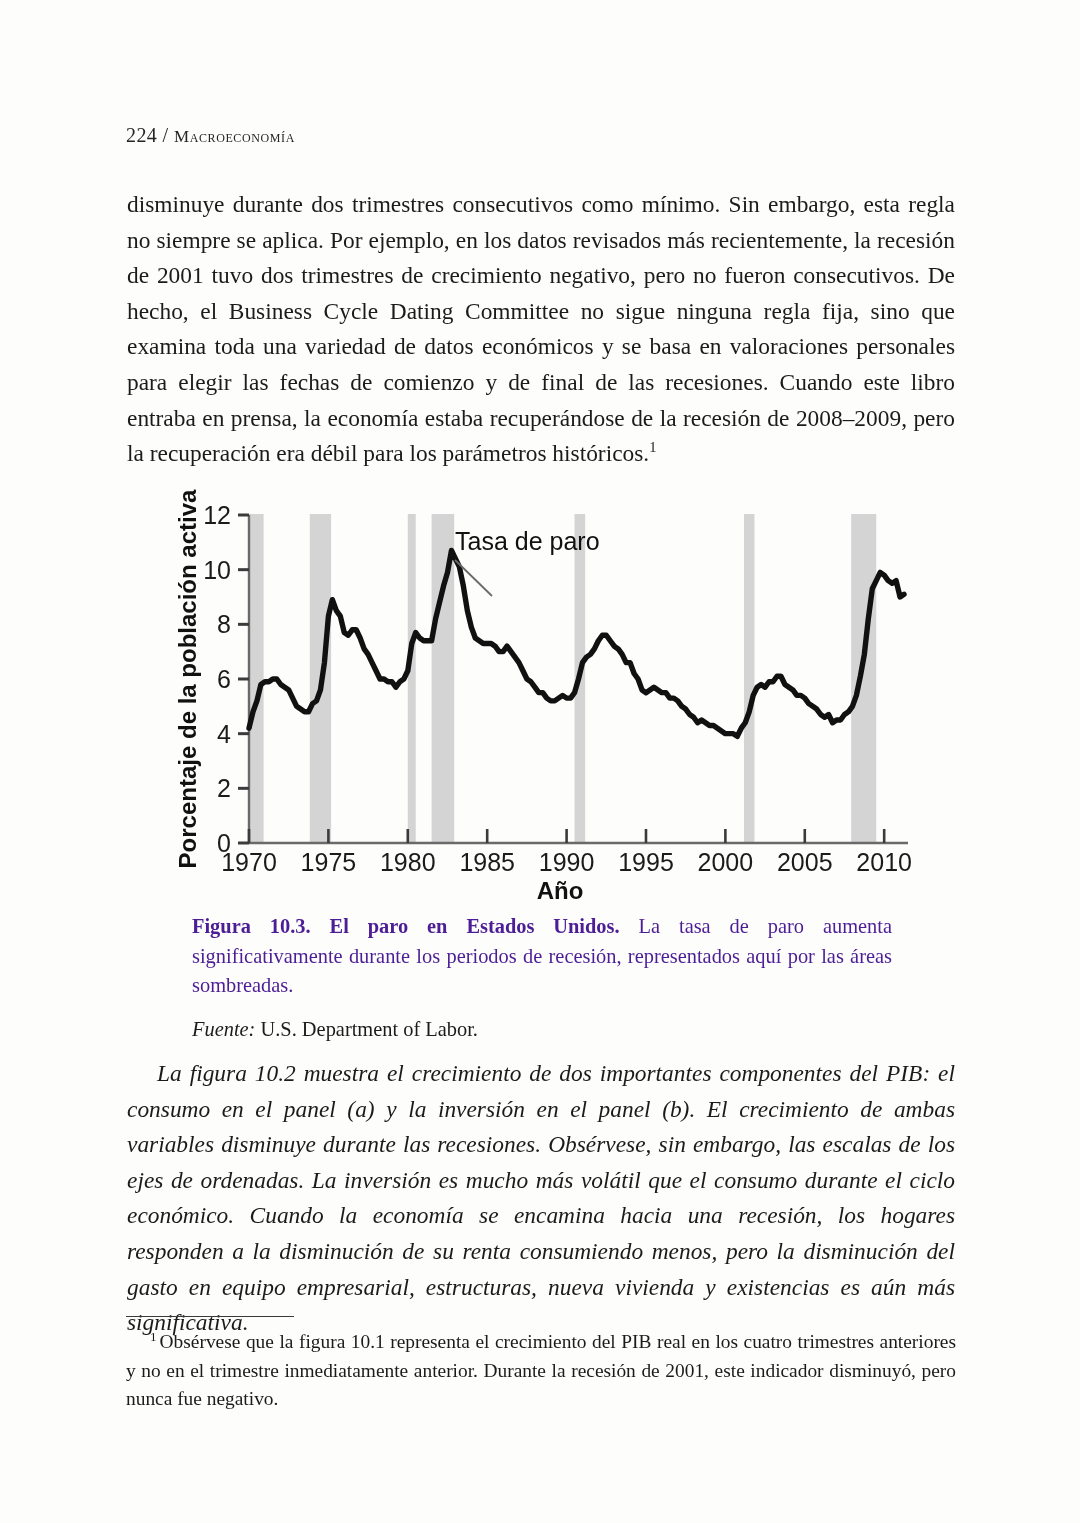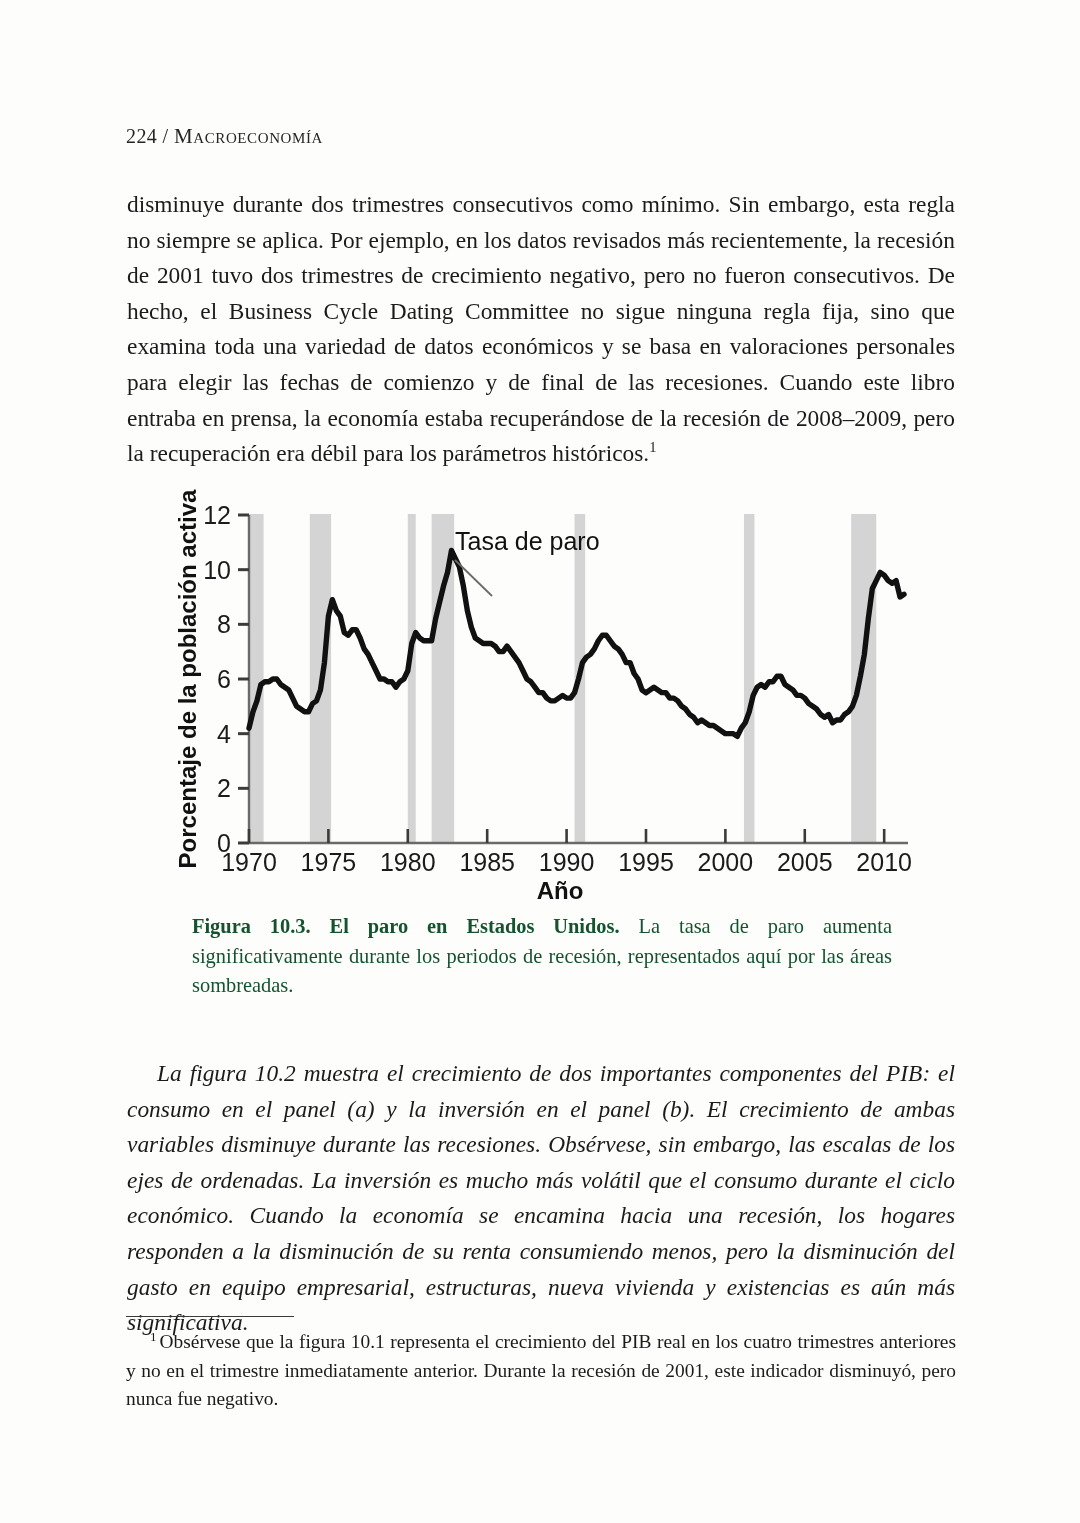--- a/index.html
+++ b/index.html
@@ -26,21 +26,21 @@
     left: 126px;
     top: 124px;
     font-family: "Liberation Serif", serif;
     font-size: 20px;
     letter-spacing: 0.4px;
     color: #252525;
     white-space: nowrap;
   }
   .running-head .smallcaps {
     font-variant: small-caps;
-    font-size: 21px;
+    font-size: 17px;
     letter-spacing: 0.6px;
   }
   
   .body-col {
     position: absolute;
     left: 126px;
     width: 830px;
   }
   p.body {
     margin: 1px;
@@ -71,21 +71,21 @@
     left: 192px;
     top: 912px;
     width: 700px;
   }
   p.caption {
     margin: 0;
     font-family: "Liberation Serif", serif;
     font-size: 20.4px;
     line-height: 29.5px;
     text-align: justify;
-    color: #14532d;
+    color: #4c1d95;
   }
   p.caption b { font-weight: bold; }
   p.source {
     margin: 14px 0 0 0;
     font-family: "Liberation Serif", serif;
     font-size: 20.4px;
     line-height: 29.5px;
     color: #1b1b1b;
   }
   p.source i { font-style: italic; }
@@ -213,20 +213,21 @@
       <line id="leader" x1="455" y1="72" x2="492" y2="108" stroke="#6a6a6a" stroke-width="1.8"></line>
       <text id="annot" class="series-label" x="455" y="62">Tasa de paro</text>
 
       <text class="axis-title" x="196" y="191" transform="rotate(-90 196 191)" text-anchor="middle">Porcentaje de la población activa</text>
       <text class="axis-title" x="560" y="411" text-anchor="middle">Año</text>
     </svg>
   </div>
 
   <div class="caption-block">
     <p class="caption"><b>Figura 10.3. El paro en Estados Unidos.</b><span> La tasa de paro aumenta significativamente durante los periodos de recesión, representados aquí por las áreas sombreadas.</span></p>
+    <p class="source"><i>Fuente:</i><span> U.S. Department of Labor.</span></p>
   </div>
 
   <div class="body-col" style="top:1055px;font-style:italic;">
     <p class="body indent">La figura 10.2 muestra el crecimiento de dos importantes componentes del PIB: el consumo en el panel (a) y la inversión en el panel (b). El crecimiento de ambas variables disminuye durante las recesiones. Obsérvese, sin embargo, las escalas de los ejes de ordenadas. La inversión es mucho más volátil que el consumo durante el ciclo económico. Cuando la economía se encamina hacia una recesión, los hogares responden a la disminución de su renta consumiendo menos, pero la disminución del gasto en equipo empresarial, estructuras, nueva vivienda y existencias es aún más significativa.</p>
   </div>
 
   <div class="footnote-block">
     <div class="footnote-rule"></div>
     <p class="footnote"><span class="fnmark">1</span><span>Obsérvese que la figura 10.1 representa el crecimiento del PIB real en los cuatro trimestres anteriores y no en el trimestre inmediatamente anterior. Durante la recesión de 2001, este indicador disminuyó, pero nunca fue negativo.</span></p>
   </div>

